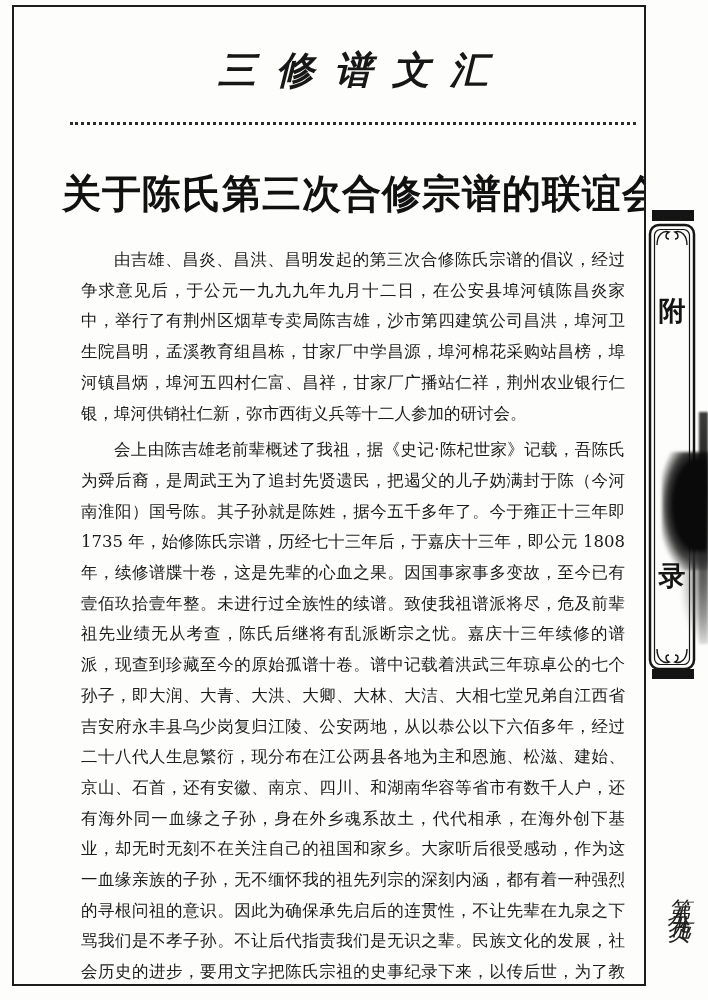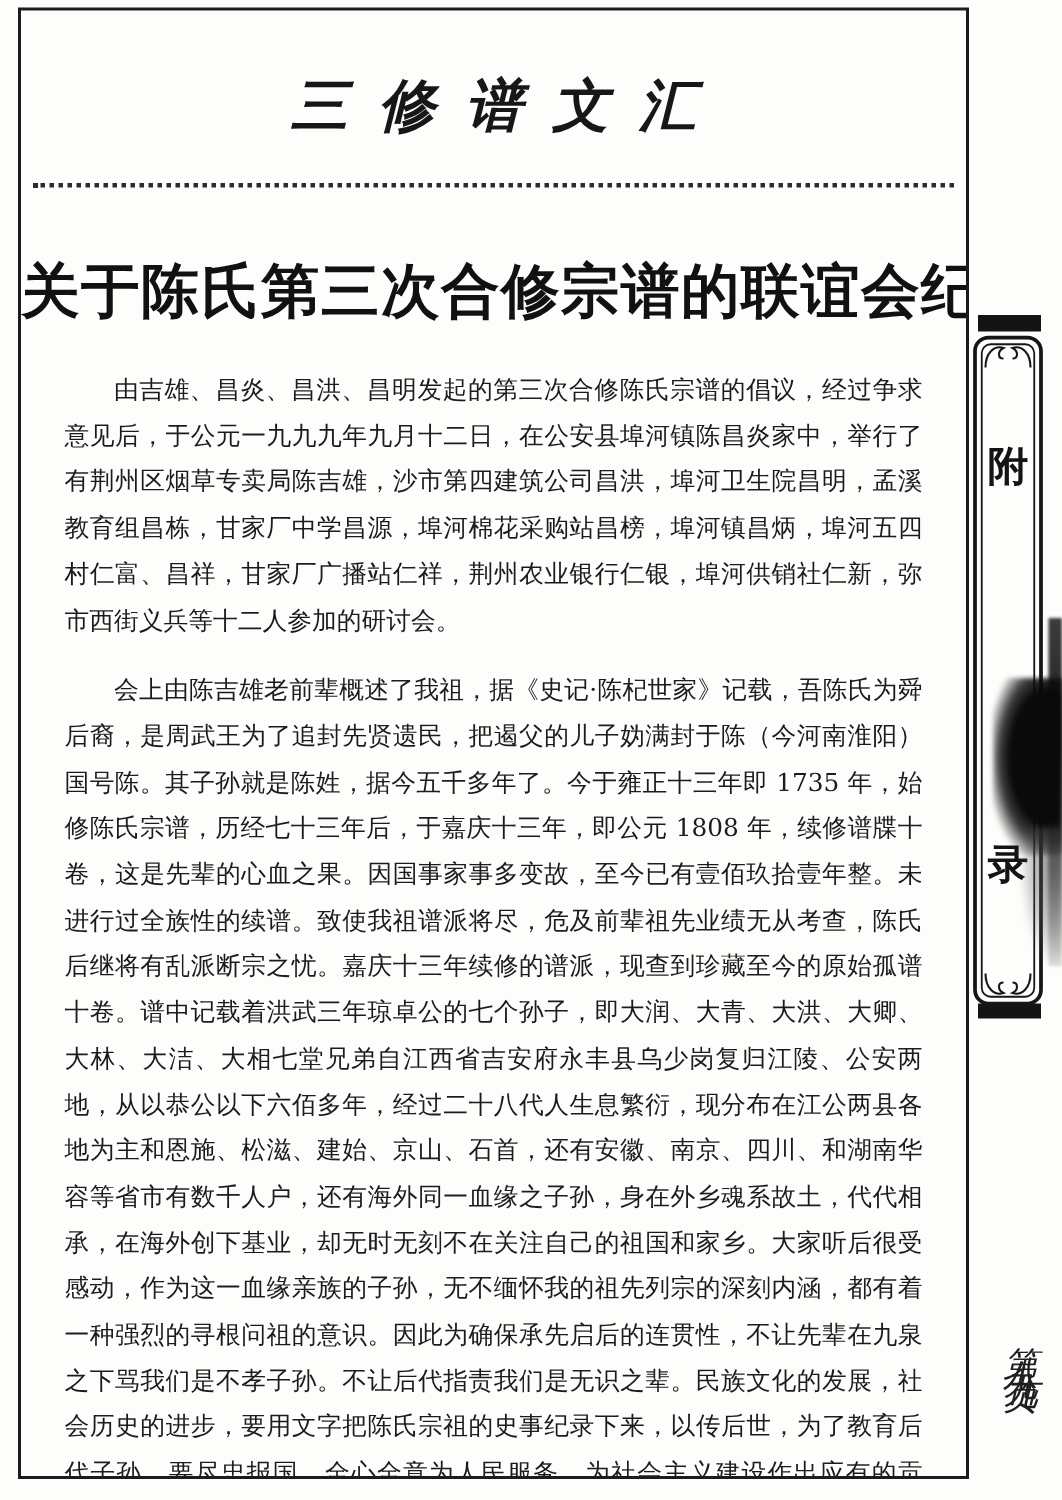--- a/index.html
+++ b/index.html
@@ -9,20 +9,21 @@
   }
   .page{
     position:relative;width:708px;height:1000px;
     background:#fdfdfb;color:#1a1a1a;overflow:hidden;
   }
   
   .main-box{
     position:absolute;left:12px;top:5px;width:634px;height:981px;
     border:2px solid #1c1c1c;box-sizing:border-box;overflow:hidden;
     background:#fdfdfb;
+    padding-left:48px;
   }
   .section-title{
     margin:38px 0 0 0;text-align:center;
     font-size:38px;font-weight:bold;font-style:italic;
     letter-spacing:20px;text-indent:20px;color:#171717;
     white-space:nowrap;
   }
   .dotted-rule{
     margin:26px 8px 0 8px;height:0;
     border-top:3px dotted #2b2b2b;
@@ -30,21 +31,21 @@
   .article-title{
     margin:42px 0 0 0;text-align:center;
     font-size:39px;font-weight:bold;letter-spacing:1px;color:#111;
     white-space:nowrap;
   }
   .article-body{
     margin:24px 13px 0 13px;
     font-size:16.5px;line-height:30.7px;text-align:justify;
     color:#1b1b1b;
   }
-  .article-body p{margin:16px;text-indent:2em;}
+  .article-body p{margin:6px;text-indent:2em;}
   
   .tab-top-bar{
     position:absolute;left:652px;top:210px;width:42px;height:11px;
     background:#141414;
   }
   .tab-bottom-bar{
     position:absolute;left:652px;top:669px;width:42px;height:10px;
     background:#141414;
   }
   .tab-frame{

